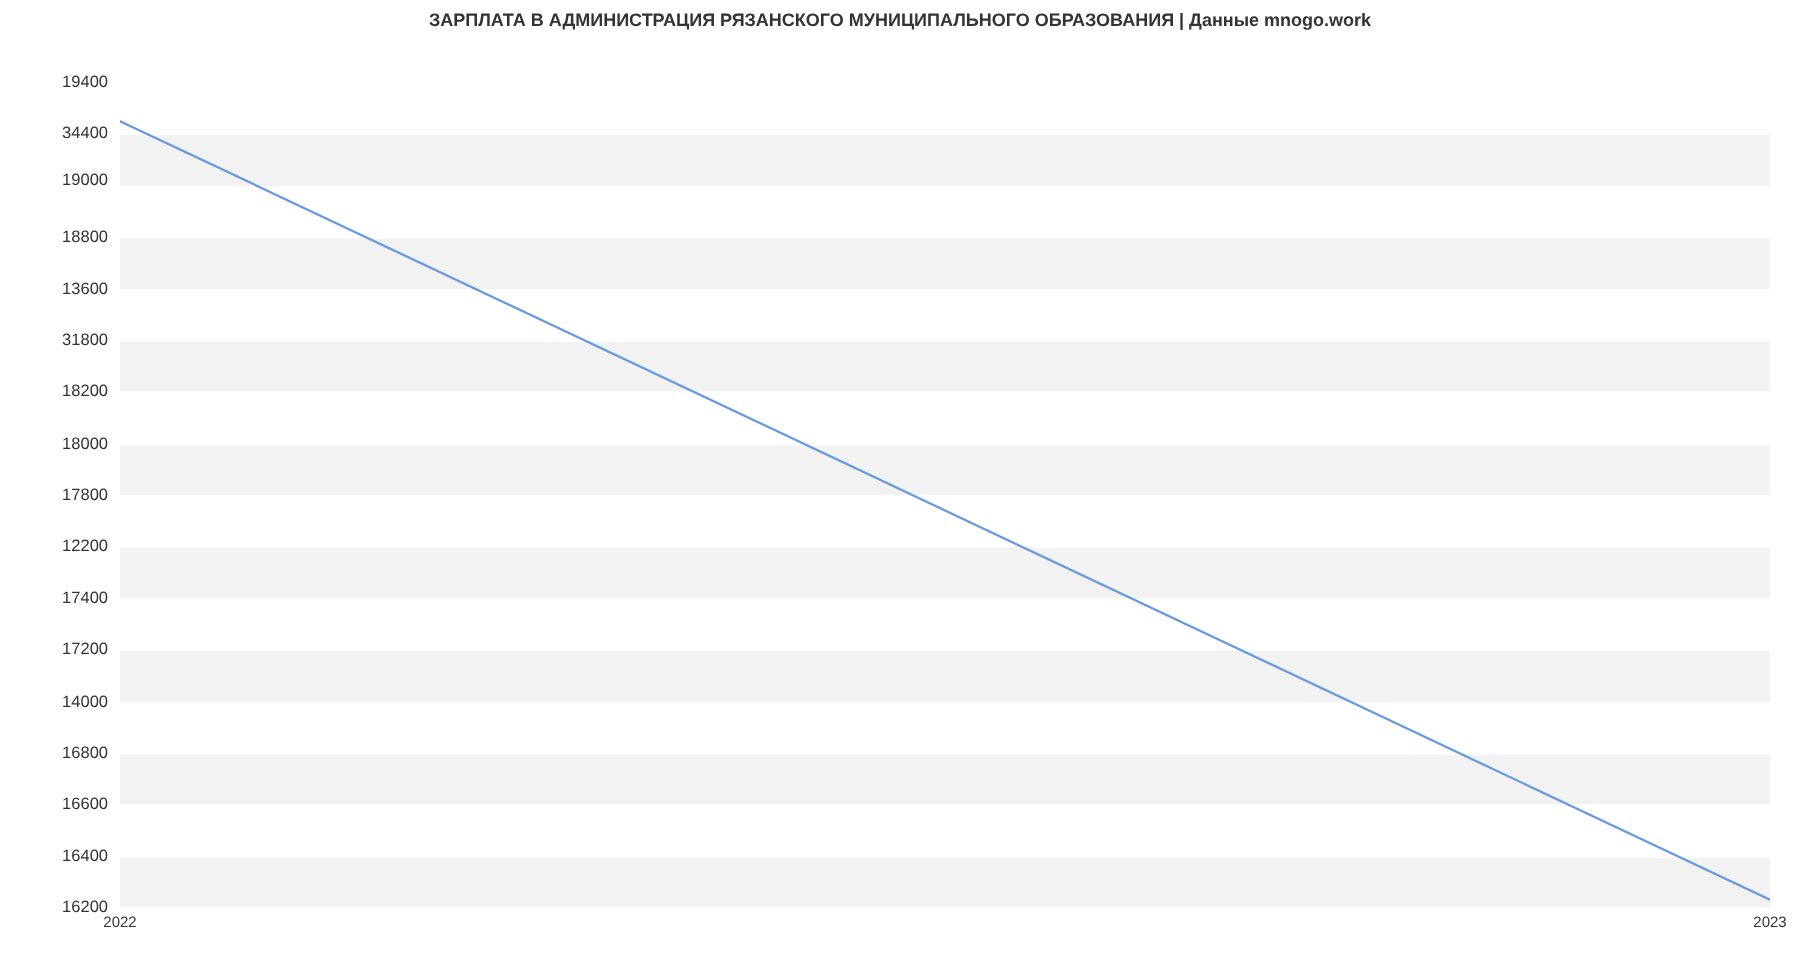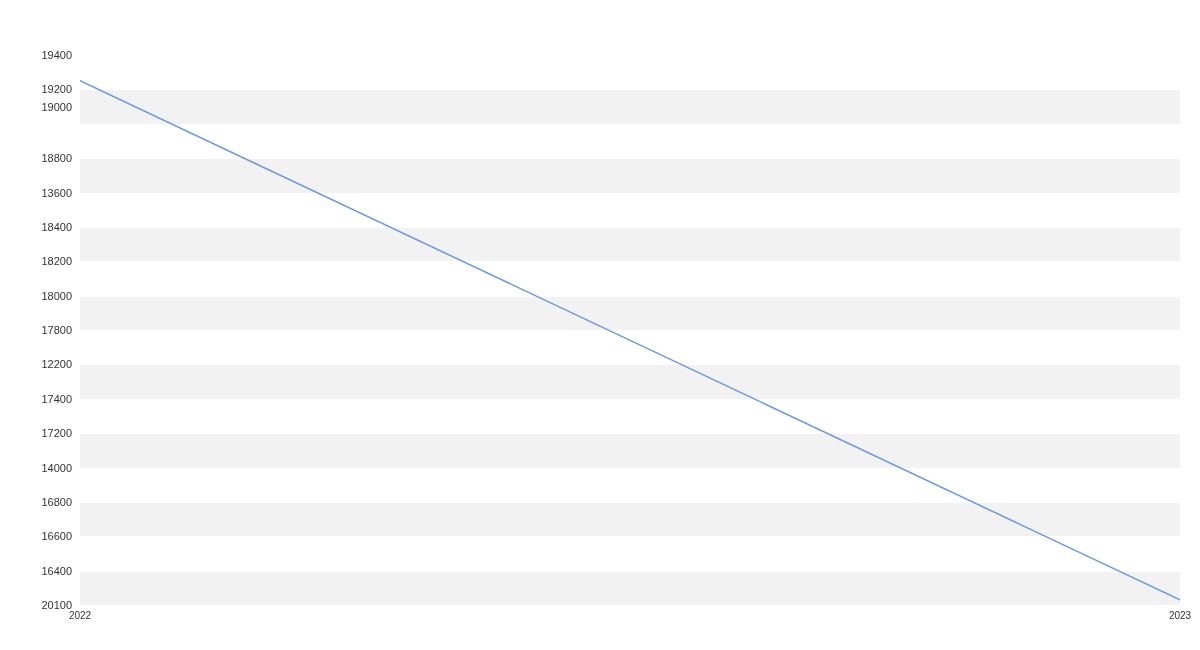--- a/index.html
+++ b/index.html
@@ -70,20 +70,21 @@
     left: 0;
     top: 0;
     width: 100%;
     height: 100%;
   }
 </style>
 </head>
 <body>
 
 <div class="chart-wrap">
+  <div class="title">ЗАРПЛАТА В АДМИНИСТРАЦИЯ РЯЗАНСКОГО МУНИЦИПАЛЬНОГО ОБРАЗОВАНИЯ | Данные mnogo.work</div>
 
   <div class="plot">
       <div class="band" style="top: 34.375px; height: 34.375px;"></div>
       <div class="band" style="top: 103.125px; height: 34.375px;"></div>
       <div class="band" style="top: 171.875px; height: 34.375px;"></div>
       <div class="band" style="top: 240.625px; height: 34.375px;"></div>
       <div class="band" style="top: 309.375px; height: 34.375px;"></div>
       <div class="band" style="top: 378.125px; height: 34.375px;"></div>
       <div class="band" style="top: 446.875px; height: 34.375px;"></div>
       <div class="band" style="top: 515.625px; height: 34.375px;"></div>
@@ -100,32 +101,32 @@
       <div class="gridline" style="top: 171.875px;"></div>
       <div class="gridline" style="top: 137.5px;"></div>
       <div class="gridline" style="top: 103.125px;"></div>
       <div class="gridline" style="top: 68.75px;"></div>
       <div class="gridline" style="top: 34.375px;"></div>
       <div class="gridline" style="top: 0px;"></div>
       <svg class="line-layer" viewBox="0 0 1100 550" preserveAspectRatio="none">
       <polyline id="series-line" fill="none" stroke-width="1.5" stroke-linecap="round" stroke-linejoin="round" points="0,25.78125 1100,544.84375" stroke="#6699e2"></polyline>
     </svg>
   </div>
-<div class="y-tick" style="top: 605px;">20100</div>
+<div class="y-tick" style="top: 605px;">16200</div>
     <div class="y-tick" style="top: 570.625px;">16400</div>
     <div class="y-tick" style="top: 536.25px;">16600</div>
     <div class="y-tick" style="top: 501.875px;">16800</div>
     <div class="y-tick" style="top: 467.5px;">14000</div>
     <div class="y-tick" style="top: 433.125px;">17200</div>
     <div class="y-tick" style="top: 398.75px;">17400</div>
     <div class="y-tick" style="top: 364.375px;">12200</div>
     <div class="y-tick" style="top: 330px;">17800</div>
     <div class="y-tick" style="top: 295.625px;">18000</div>
     <div class="y-tick" style="top: 261.25px;">18200</div>
-    <div class="y-tick" style="top: 226.875px;">18400</div>
+    <div class="y-tick" style="top: 226.875px;">31800</div>
     <div class="y-tick" style="top: 192.5px;">13600</div>
     <div class="y-tick" style="top: 158.125px;">18800</div>
-    <div class="y-tick" style="top: 107px;">19000</div>
-    <div class="y-tick" style="top: 89.375px;">19200</div>
+    <div class="y-tick" style="top: 120px;">19000</div>
+    <div class="y-tick" style="top: 89.375px;">34400</div>
     <div class="y-tick" style="top: 55px;">19400</div>
     <div class="x-tick" style="left: 80px;">2022</div>
     <div class="x-tick" style="left: 1180px;">2023</div>
   </div>
 
 </body></html>

